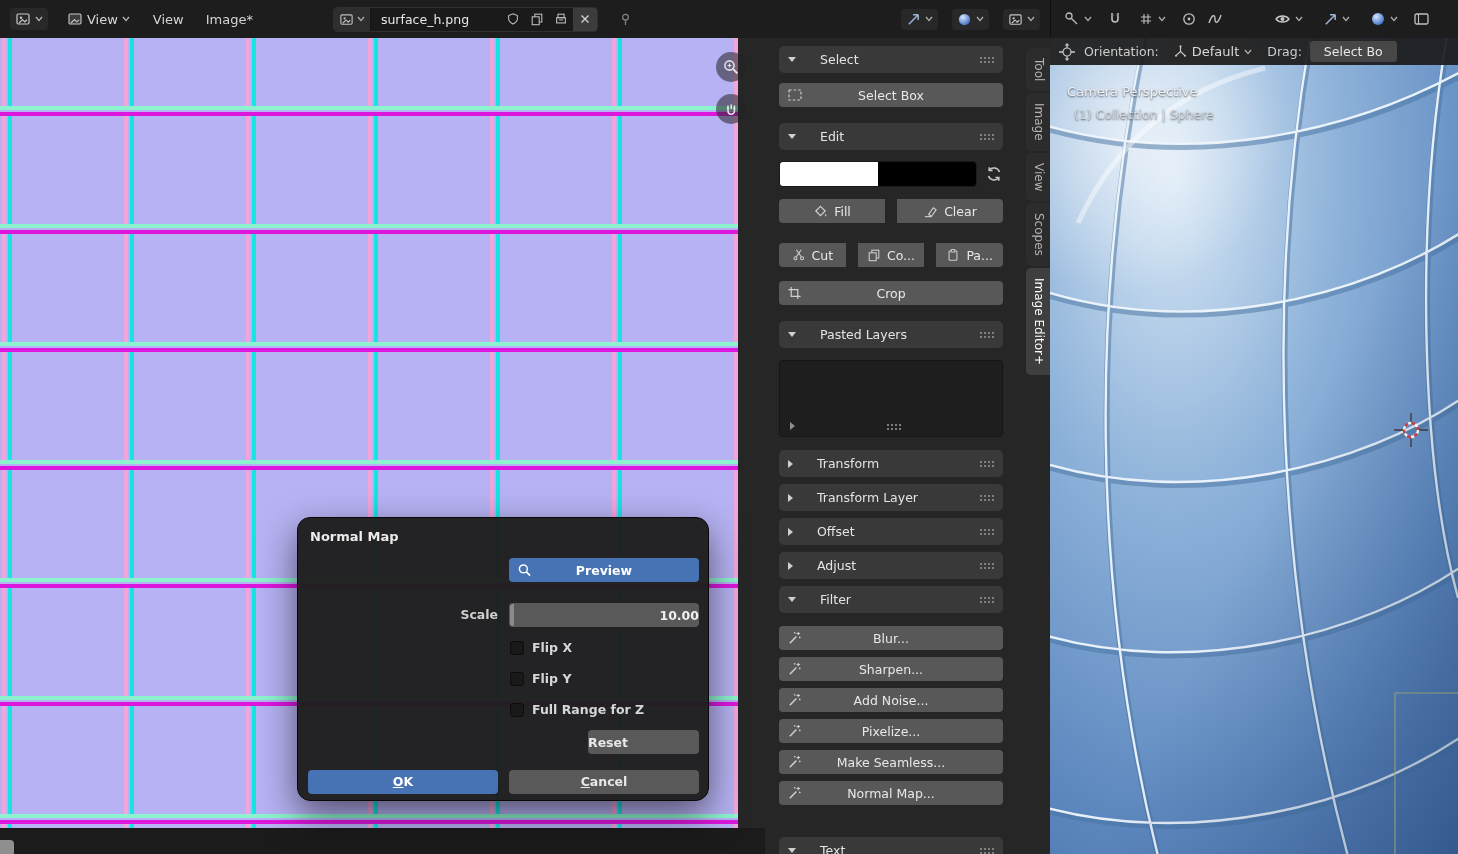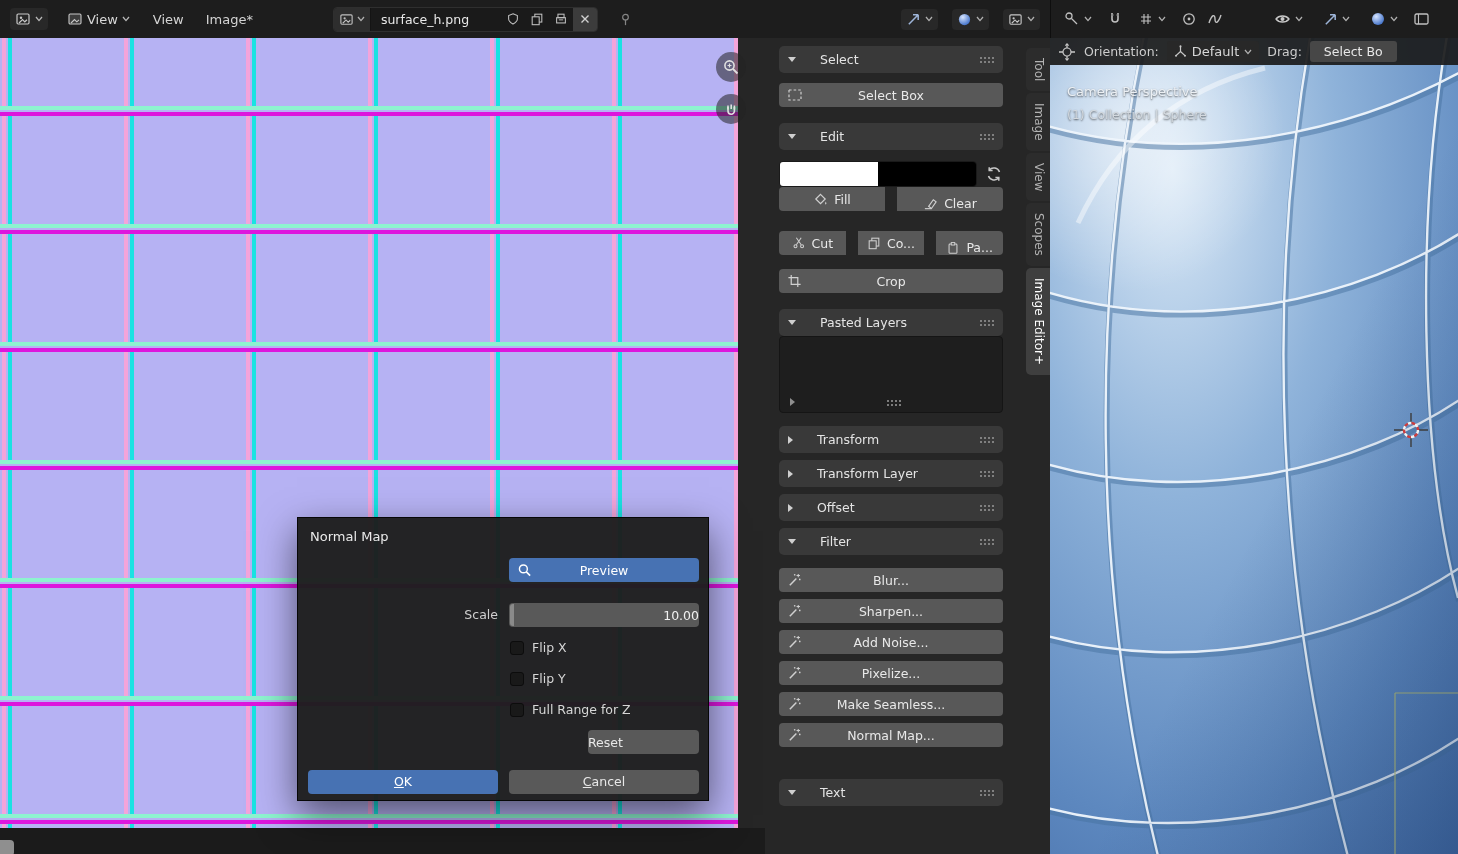--- a/index.html
+++ b/index.html
@@ -39,49 +39,49 @@
   .sidebar { position:absolute; left:779px; top:38px; width:224px; height:816px; padding-top:8px; overflow:hidden; }
   .panel-header { display:flex; align-items:center; gap:24px; height:27px; background:#393939; border-radius:5px; padding:0 9px; color:#e4e4e4; font-size:12.5px; }
   .grip { width:15px; height:7px; margin-left:auto; background-image:radial-gradient(circle,#8d8d8d 1px,transparent 1.3px); background-size:4px 4px; opacity:.85; }
   .tri-down { width:0; height:0; border-left:4px solid transparent; border-right:4px solid transparent; border-top:5px solid #cfcfcf; }
   .tri-right { width:0; height:0; border-top:4px solid transparent; border-bottom:4px solid transparent; border-left:5px solid #cfcfcf; }
   .btn { position:relative; display:flex; align-items:center; justify-content:center; gap:6px; height:24px; background:#585858; border-radius:4px; color:#e8e8e8; font-size:12.5px; }
   .btn .abs-icon { position:absolute; left:8px; top:50%; transform:translateY(-50%); }
   .btn-row { display:flex; gap:12px; }
   .btn-row .btn { flex:1; border-radius:0; }
   .btn-row .btn:first-child { border-radius:4px 0 0 4px; }
-  .btn-row .btn:last-child { border-radius:0 4px 4px 0;align-items:flex-end; }
+  .btn-row .btn:last-child { border-radius:0 4px 4px 0; }
   .swatch-row { display:flex; align-items:center; gap:8px; height:26px; }
   .swatches { flex:1; display:flex; height:26px; border-radius:4px; overflow:hidden; border:1px solid #1a1a1a; }
   .sw-white { flex:1; background:#ffffff; }
   .sw-black { flex:1; background:#000000; }
   .uilist { position:relative; height:77px; background:#1e1e1e; border:1px solid #151515; border-radius:4px; }
   .uilist-footer { position:absolute; left:10px; right:10px; bottom:6px; display:flex; align-items:center; }
   .uilist-footer .grip { margin:0 auto; }
-  .mb16{margin-bottom:16px}.mb14{margin-bottom:14px}.mb13{margin-bottom:13px}.mb12{}
+  .mb16{margin-bottom:16px}.mb14{margin-bottom:14px}.mb13{margin-bottom:13px}.mb12{margin-bottom:12px}
   .mb11{margin-bottom:11px}.mb10{margin-bottom:10px}.mb20{margin-bottom:20px}.mb7{margin-bottom:7px}.mb18{margin-bottom:32px}
 
   
   .tabstrip { position:absolute; left:1013px; top:38px; width:37px; height:816px; background:#262626; display:flex; flex-direction:column; align-items:flex-end; gap:2px; padding-top:10px; }
   .vtab { writing-mode:vertical-rl; background:#2c2c2c; color:#b3b3b3; font-size:12px; padding:10px 4px; border-radius:5px 0 0 5px; width:24px; text-align:center; }
   .vtab.active { background:#3f3f3f; color:#ffffff; }
 
   
   .viewport { position:absolute; left:1050px; top:38px; width:408px; height:816px; overflow:hidden;padding-left:10px; }
   .viewport svg.scene { position:absolute; left:0; top:0; }
   .toolsettings { position:absolute; left:0; top:0; right:0; height:27px; background:rgba(26,26,26,.92); display:flex; align-items:center; gap:8px; padding:0 8px; overflow:hidden; }
   .ts-label { color:#cdcdcd; font-size:12.5px; flex:none; }
   .ts-dd { display:flex; align-items:center; gap:5px; background:#282828; border-radius:3px; height:21px; padding:0 7px; flex:none; }
   .ts-btn { display:flex; align-items:center; justify-content:center; background:#474747; border-radius:3px; height:21px; padding:0 14px; color:#e8e8e8; font-size:12.5px; flex:none; margin-right:-24px; }
   .vp-overlay-1 { position:absolute; left:17px; top:46px; color:#ecf0f4; font-size:13px; text-shadow:0 1px 2px rgba(0,0,0,.65); }
-  .vp-overlay-2 { position:absolute; left:17px; top:69px; color:#d3d9df; font-size:12.5px; text-shadow:0 1px 2px rgba(0,0,0,.65); }
+  .vp-overlay-2 { position:absolute; left:24px; top:69px; color:#d3d9df; font-size:12.5px; text-shadow:0 1px 2px rgba(0,0,0,.65); }
   .cursor3d { position:absolute; left:343px; top:374px; }
 
   
-  .dialog { position:absolute; left:297px; top:517px; width:412px; height:284px; background:rgba(30,30,30,.97); border:1px solid #070707; border-radius:0; box-shadow:0 14px 36px rgba(0,0,0,.55); z-index:20; }
+  .dialog { position:absolute; left:297px; top:517px; width:412px; height:284px; background:rgba(30,30,30,.97); border:1px solid #070707; border-radius:13px; box-shadow:0 14px 36px rgba(0,0,0,.55); z-index:20;font-weight:bold; }
   .dlg-title { position:absolute; left:12px; top:11px; color:#eaeaea; font-size:13px; }
   .dlg-preview { position:absolute; left:211px; top:40px; width:190px; height:24px; background:#4772b3; border-radius:4px; display:flex; align-items:center; justify-content:center; color:#fff; font-size:12.5px; }
   .dlg-preview .abs-icon { position:absolute; left:8px; top:50%; transform:translateY(-50%); }
   .dlg-scale-label { position:absolute; left:0; top:89px; width:200px; text-align:right; color:#cfcfcf; font-size:12.5px; }
   .dlg-scale { position:absolute; left:211px; top:85px; width:190px; height:24px; background:#595959; border-radius:4px; display:flex; align-items:center; justify-content:flex-end; color:#f0f0f0; font-size:12.5px; }
   .dlg-scale::before { content:""; position:absolute; left:1px; top:1px; bottom:1px; width:4px; background:#8a8a8a; border-radius:3px 0 0 3px; }
   .dlg-check { position:absolute; left:212px; display:flex; align-items:center; gap:8px; color:#d6d6d6; font-size:12.5px; }
   .checkbox { width:14px; height:14px; background:#191919; border:1px solid #0c0c0c; border-radius:3px; }
   .dlg-reset { position:absolute; left:290px; top:212px; width:111px; height:24px; background:#595959; border-radius:4px; display:flex; align-items:center; justify-content:flex-start; color:#e8e8e8; font-size:12.5px; }
   .dlg-ok { position:absolute; left:10px; top:252px; width:190px; height:24px; background:#4772b3; border-radius:4px; color:#fff; font-size:12.5px; }
@@ -384,20 +384,25 @@
     <div class="panel-header mb7">
       <span class="tri-right"></span>
       <span>Transform Layer</span>
       <span class="grip"></span>
     </div>
     <div class="panel-header mb7">
       <span class="tri-right"></span>
       <span>Offset</span>
       <span class="grip"></span>
     </div>
+    <div class="panel-header mb7">
+      <span class="tri-right"></span>
+      <span>Adjust</span>
+      <span class="grip"></span>
+    </div>
 
     <div class="panel-header mb13">
       <span class="tri-down"></span>
       <span>Filter</span>
       <span class="grip"></span>
     </div>
     <div class="btn mb7">
       <svg class="abs-icon" width="15" height="15" viewBox="0 0 16 16">
           <path d="M3 13.5 L10 6.5" stroke="#d0d0d0" stroke-width="1.6"></path>
           <path d="M12 1.5 V5 M10.2 3.2 H13.8" stroke="#d0d0d0" stroke-width="1.1"></path>

